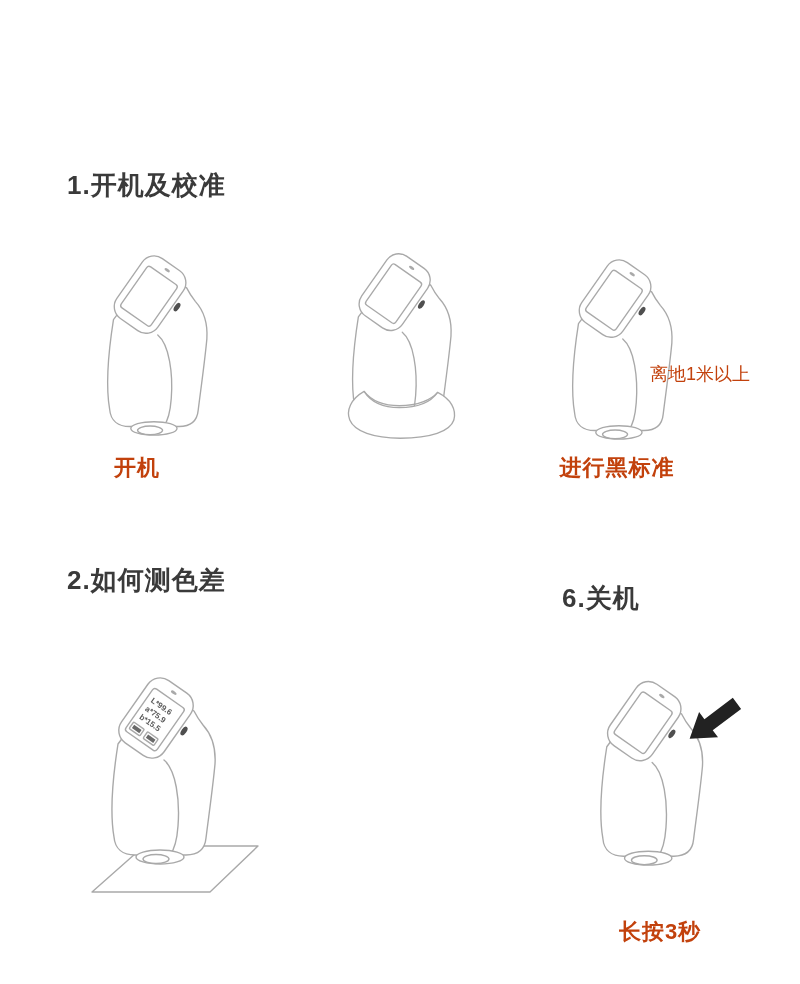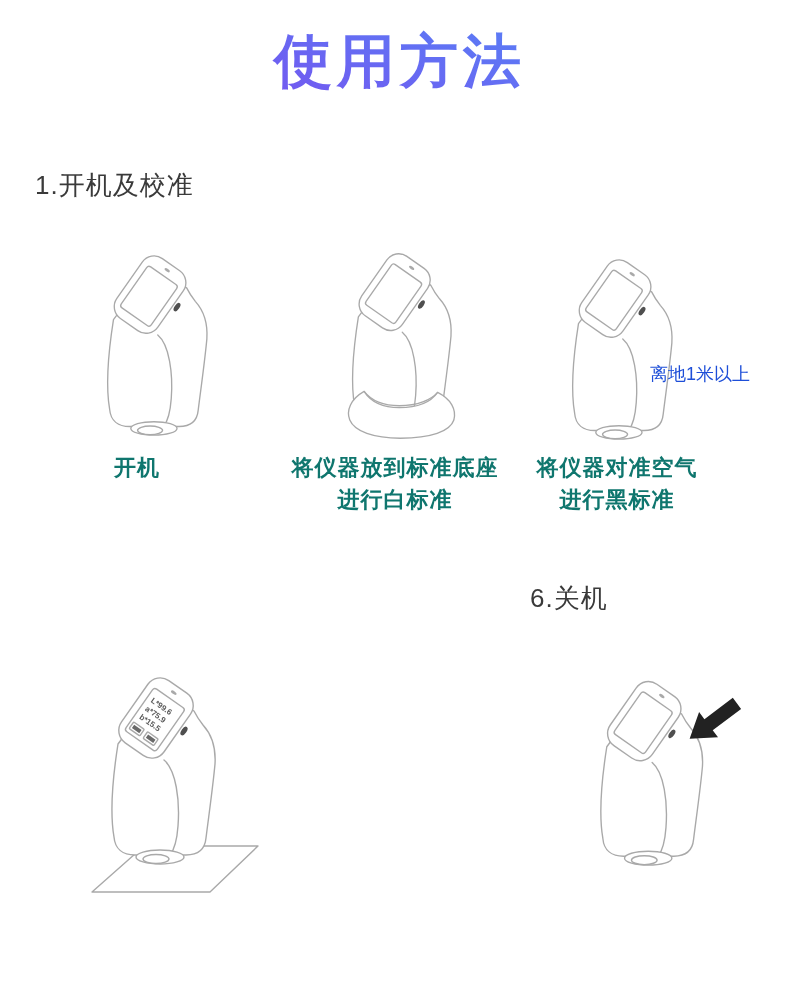--- a/index.html
+++ b/index.html
@@ -8,50 +8,49 @@
     font-family:"Liberation Sans",sans-serif;color:#3b3b3b;
   }
   .title{
     position:absolute;top:28px;left:0;width:800px;text-align:center;
     font-size:58px;font-weight:900;letter-spacing:5px;line-height:1.15;
     background:linear-gradient(200deg,#4d8ff8 5%,#7c4bee 90%);
     -webkit-background-clip:text;background-clip:text;
     color:transparent;
   }
   .section-label{
-    position:absolute;font-size:26px;font-weight:400;color:#3a3a3a;letter-spacing:1px;
+    position:absolute;font-size:26px;font-weight:700;color:#3a3a3a;letter-spacing:1px;margin-left:32px;
   }
   .sec1{left:35px;top:168px;}
   .sec2{left:35px;top:563px;}
   .sec3{left:530px;top:581px;}
   .fig{position:absolute;}
   .fig svg{display:block;margin:0 auto;}
   .caption{
     position:absolute;text-align:center;font-size:22px;font-weight:600;
-    color:#0f766e;line-height:32px;letter-spacing:1px;
+    color:#c2410c;line-height:32px;letter-spacing:1px;
   }
   .cap1{left:57px;top:452px;width:160px;}
   .cap2{left:270px;top:452px;width:250px;}
   .cap3{left:492px;top:452px;width:250px;}
   .cap4{left:70px;top:916px;width:160px;}
   .cap5{left:265px;top:916px;width:270px;}
   .cap6{left:575px;top:916px;width:170px;}
   .annotation{
-    position:absolute;left:650px;top:362px;font-size:18px;font-weight:400;color:#1d4ed8;
+    position:absolute;left:650px;top:362px;font-size:18px;font-weight:400;color:#c2410c;
   }
   .ln{stroke:#a9a9a9;stroke-width:1.4;fill:none;stroke-linejoin:round;stroke-linecap:round;}
   .wf{fill:#ffffff;}
   .scr-txt{font-family:"Liberation Sans",sans-serif;fill:#5a5a5a;font-weight:700;}
 </style>
 </head>
 <body>
 
 <div class="page">
 
-  <div class="title">使用方法</div>
 
   <div class="section-label sec1">1.开机及校准</div>
 
   <div class="fig" style="left:75px;top:233px;width:170px;height:210px;">
     <svg viewBox="0 0 125 215" height="207">
       <path class="ln wf" d="M 14,90 C 8,128 6,160 10,183 C 11,195 19,201 31,201 L 82,201 C 94,201 101,195 102,184 C 105,160 109,132 111,110 C 112,94 109,82 99,71 C 95,66 92,61 90,57 L 55,35 Z"></path>
       <path class="ln" d="M 60,106 C 72,116 76,146 74,172 C 73,186 70,196 66,201"></path>
       <ellipse class="ln wf" cx="56" cy="203" rx="24" ry="7"></ellipse>
       <ellipse class="ln" cx="52" cy="205" rx="13" ry="4.5"></ellipse>
       <g transform="rotate(35 52 64)">
@@ -88,29 +87,25 @@
         <rect class="ln wf" x="26" y="26" width="52" height="76" rx="15"></rect>
         <rect class="ln" x="33" y="40" width="38" height="52" rx="3"></rect>
         <ellipse cx="52" cy="33" rx="3.2" ry="1.5" fill="#a9a9a9"></ellipse>
       </g>
       <ellipse cx="80" cy="77" rx="2.5" ry="5" transform="rotate(35 80 77)" fill="#4f4f4f"></ellipse>
     </svg>
   </div>
   <div class="annotation">离地1米以上</div>
 
   <div class="caption cap1">开机</div>
-  <div class="caption cap2">
-    <div>将仪器放到标准底座</div>
-    <div>进行白标准</div>
-  </div>
   <div class="caption cap3">
-    <div>将仪器对准空气</div>
     <div>进行黑标准</div>
   </div>
 
+  <div class="section-label sec2">2.如何测色差</div>
   <div class="section-label sec3">6.关机</div>
 
   <div class="fig" style="left:88px;top:658px;width:175px;height:240px;">
     <svg viewBox="0 0 175 238" height="238">
       <path class="ln wf" d="M 4,234 L 56,188 L 170,188 L 122,234 Z"></path>
       <g transform="translate(16,-4)">
         <path class="ln wf" d="M 14,90 C 8,128 6,160 10,183 C 11,195 19,201 31,201 L 82,201 C 94,201 101,195 102,184 C 105,160 109,132 111,110 C 112,94 109,82 99,71 C 95,66 92,61 90,57 L 55,35 Z"></path>
         <path class="ln" d="M 60,106 C 72,116 76,146 74,172 C 73,186 70,196 66,201"></path>
         <ellipse class="ln wf" cx="56" cy="203" rx="24" ry="7"></ellipse>
         <ellipse class="ln" cx="52" cy="205" rx="13" ry="4.5"></ellipse>
@@ -141,14 +136,15 @@
       <g transform="rotate(35 52 64)">
         <rect class="ln wf" x="26" y="26" width="52" height="76" rx="15"></rect>
         <rect class="ln" x="33" y="40" width="38" height="52" rx="3"></rect>
         <ellipse cx="52" cy="33" rx="3.2" ry="1.5" fill="#a9a9a9"></ellipse>
       </g>
       <ellipse cx="80" cy="77" rx="2.5" ry="5" transform="rotate(35 80 77)" fill="#4f4f4f"></ellipse>
       <polygon fill="#222222" points="141.8,40.4 113.0,62.0 107.6,54.8 98,82 126.8,80.4 121.4,73.2 150.2,51.6"></polygon>
     </svg>
   </div>
 
+  <div class="caption cap6">长按3秒</div>
 
 </div>
 
 </body></html>

